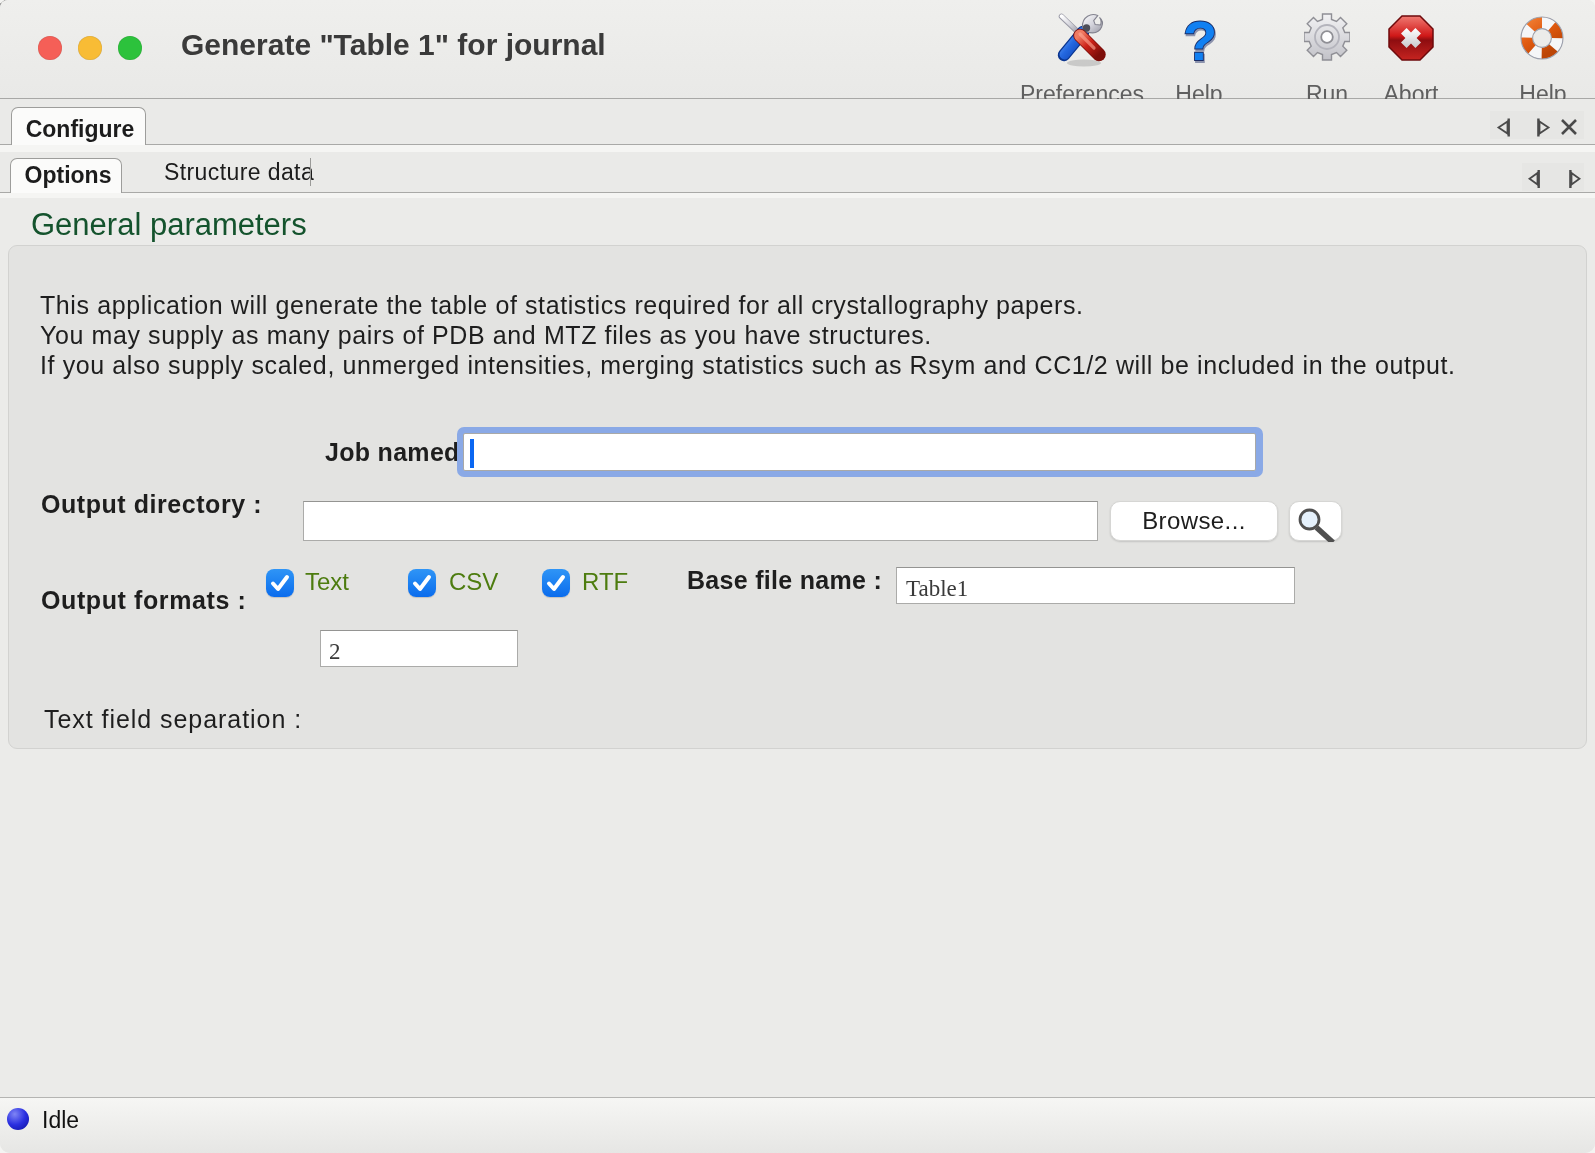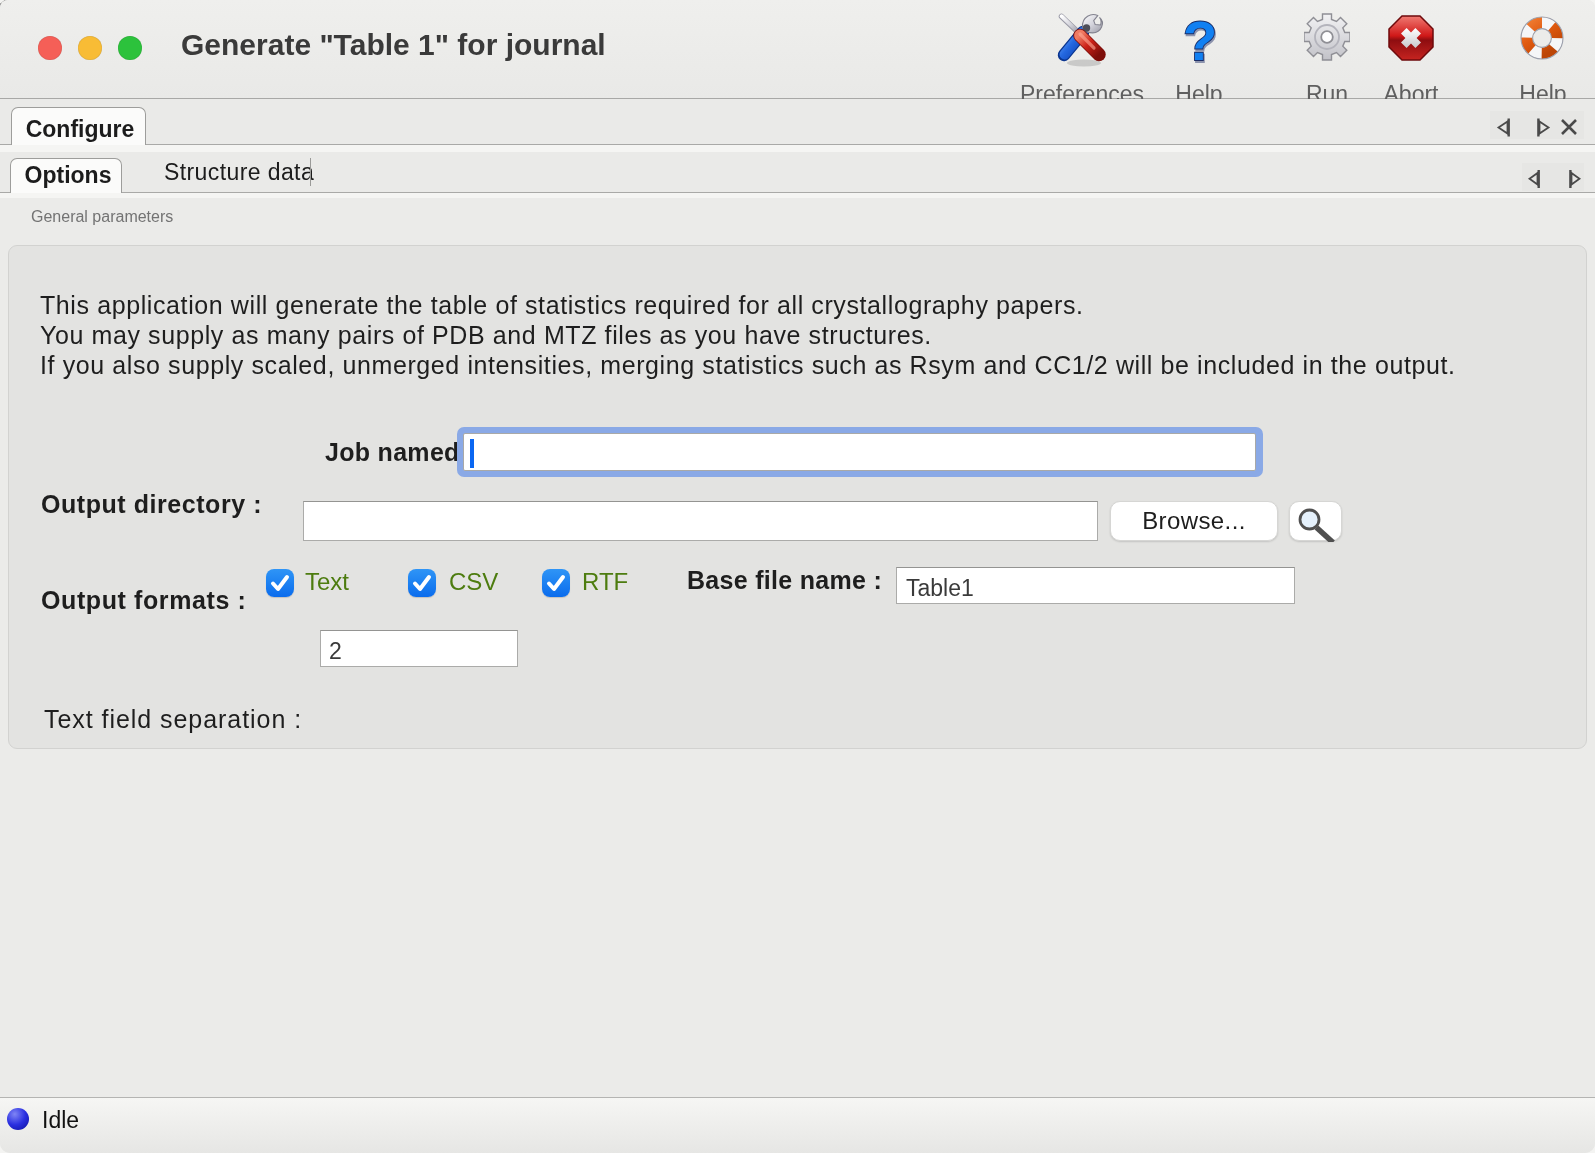--- a/index.html
+++ b/index.html
@@ -30,36 +30,36 @@
           border-radius:7px 7px 0 0; font-size:23px; font-weight:bold; color:#1c1c1c;
           text-align:center; line-height:43px; text-indent:3px; }
   .tab2 { position:absolute; left:10px; top:158px; width:112px; height:35px;
           background:#fbfbfa; border:1px solid #9d9d9b; border-bottom:none;
           border-radius:7px 7px 0 0; font-size:23px; font-weight:bold; color:#1c1c1c;
           text-align:center; line-height:33px; text-indent:4px; }
   .tab2b { position:absolute; left:152px; top:161px; font-size:23px; color:#1c1c1c; letter-spacing:0.4px; line-height:1;margin-left:12px; }
   .vsep { position:absolute; left:310px; top:158px; width:1px; height:28px; background:#9a9a98; }
 
   
-  .genparams { position:absolute; left:31px; top:209px; font-size:16px; color:#737373; line-height:1; }
+  .genparams { position:absolute; left:31px; top:209px; font-size:31px; color:#14532d; line-height:1; }
   .panel { position:absolute; left:8px; top:245px; width:1579px; height:504px;
            background:#e3e3e1; border:1px solid #d2d2d0; border-radius:9px; }
   .intro { position:absolute; left:40px; top:290px; font-size:25px; line-height:30px; color:#1e1e1e; letter-spacing:0.6px; }
 
   .lbl { position:absolute; font-size:25px; font-weight:bold; color:#1e1e1e; letter-spacing:0.3px; line-height:1; }
   .lblr { position:absolute; font-size:25px; color:#1e1e1e; line-height:1; }
 
   .jobinput { position:absolute; left:457px; top:427px; width:806px; height:50px;
               background:#8aa9e6; border-radius:7px; }
   .jobinner { position:absolute; left:6px; top:6px; width:793px; height:38px;
               background:#fff; border:1px solid #a9a9a7; border-radius:2px; }
   .caret { position:absolute; left:6px; top:5px; width:4px; height:29px; background:#0a67f2; }
 
   .txtin { position:absolute; background:#fff; border:1px solid #ababa9; border-top-color:#949492; }
-  .mono { font-family:Liberation Sans, sans-serif; font-size:23px; color:#3a3a3a; line-height:1; }
+  .mono { font-family:Liberation Serif, serif; font-size:23px; color:#3a3a3a; line-height:1; }
 
   .btn { position:absolute; background:#fff; border:1px solid #d6d6d4; border-radius:10px;
          box-shadow:0 1px 2px rgba(0,0,0,0.14); font-size:24px; letter-spacing:0.4px; color:#1e1e1e;
          text-align:center; }
 
   .cb { position:absolute; width:28px; height:28px; border-radius:8px;
         background:linear-gradient(#2f95f6,#0a6ced); box-shadow:0 1px 1px rgba(0,0,0,0.15); }
   .cblbl { position:absolute; font-size:24px; color:#4d7c0f; line-height:1; }
 
   

